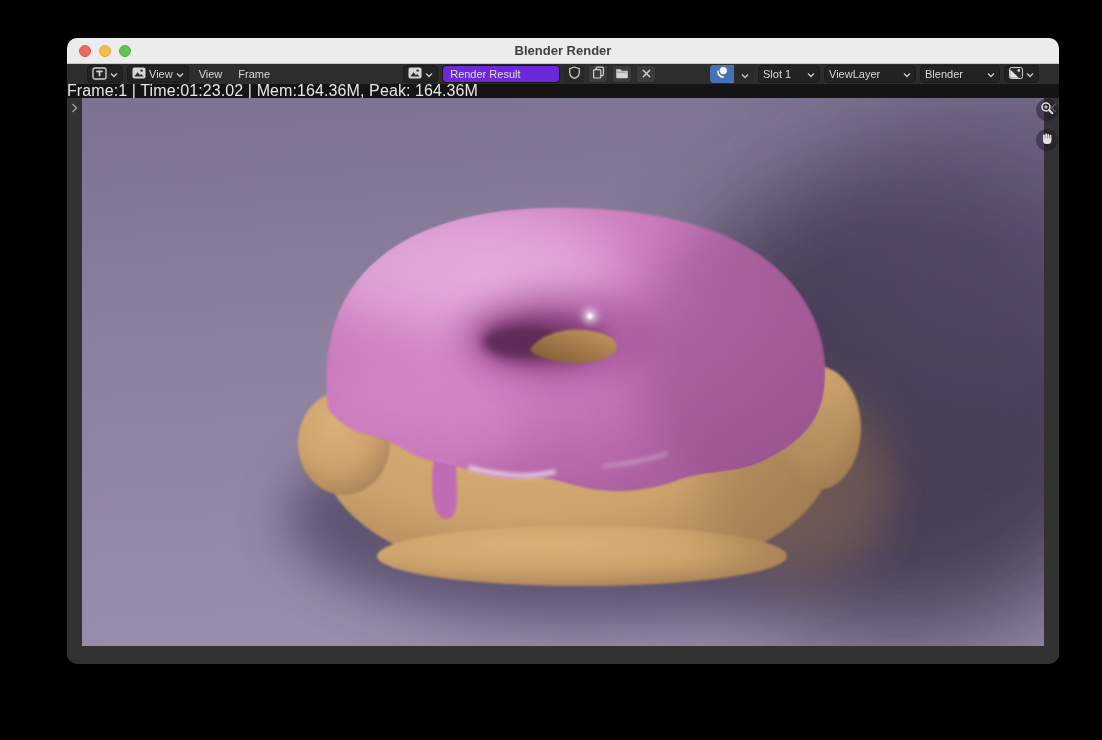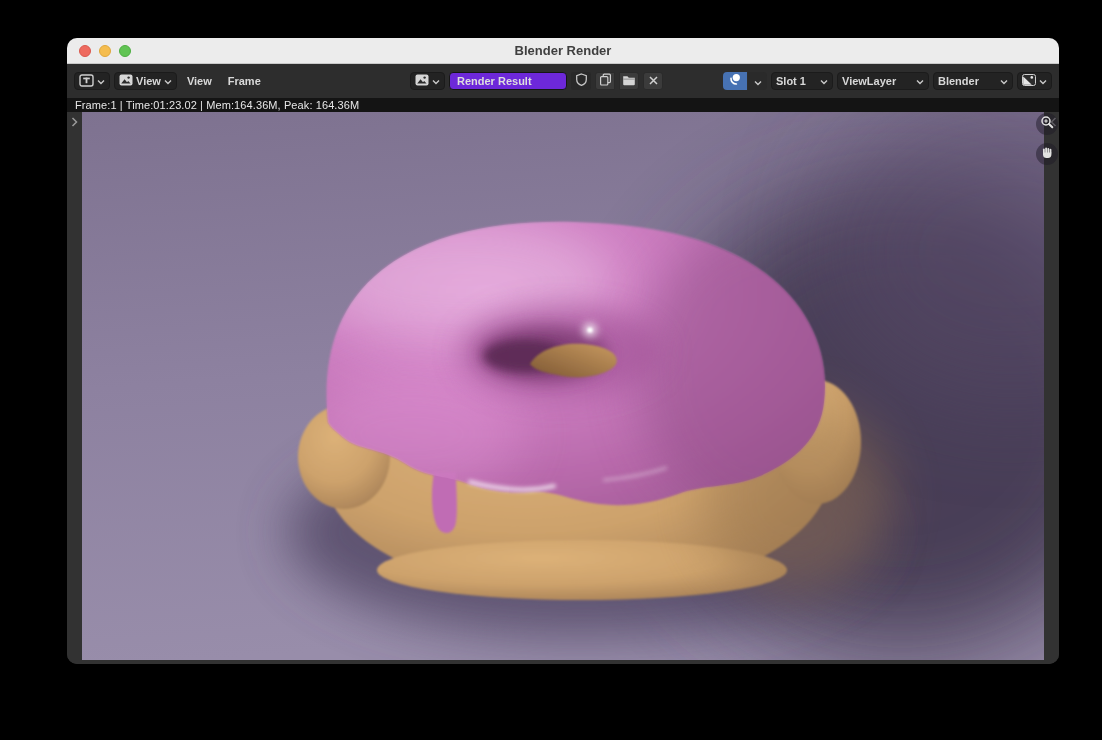--- a/index.html
+++ b/index.html
@@ -15,38 +15,38 @@
   
   .titlebar { position:relative; height:26px; background:#ececec; border-bottom:1px solid #c9c9c9; display:flex; align-items:center; }
   .lights { position:absolute; left:12px; top:0; height:26px; display:flex; align-items:center; gap:8px; }
   .light { width:12px; height:12px; border-radius:50%; }
   .light.red { background:#ee6a5f; border:0.5px solid #d9584e;}
   .light.yellow { background:#f5bd4f; border:0.5px solid #dfa73c;}
   .light.green { background:#61c454; border:0.5px solid #4eae42;}
   .win-title { flex:1; text-align:center; font-size:13px; font-weight:bold; color:#3f3f3f; }
 
   
-  .header { height:34px; background:#2d2d2d; display:flex; align-items:center; padding:0 7px; gap:4px;font-weight:bold; }
+  .header { height:20px; background:#2d2d2d; display:flex; align-items:center; padding:0 20px; gap:4px; }
   .hbtn { height:18px; display:flex; align-items:center; gap:3px; background:#232323; border:1px solid #1b1b1b; border-radius:4px; padding:0 4px; color:#d8d8d8; font-size:11px; }
   .menu-item { color:#d9d9d9; font-size:11px; padding:0 6px; height:18px; display:flex; align-items:center; border-radius:3px; }
   .spacer-a { flex-grow:2.6; } .spacer-b { flex-grow:1; }
   .name-field { width:118px; height:18px; background:#6d28d9; border:1px solid #161616; border-radius:4px; color:#dedede; font-size:11px; display:flex; align-items:center; padding:0 7px; }
   .icon-btn { width:20px; height:18px; display:flex; align-items:center; justify-content:center; border-radius:3px; }
   .icon-btn.flat { background:#282828; }
   .icon-btn.raised { background:#3b3b3b; border:1px solid #2a2a2a; }
   .joined-l { border-radius:3px 0 0 3px; border-right:none; }
   .joined-r { border-radius:0 3px 3px 0; }
   .pin-group { display:flex; }
   .pin-main { width:24px; height:18px; background:#4772b3; border-radius:4px 0 0 4px; display:flex; align-items:center; justify-content:center; }
   .pin-arrow { width:19px; height:18px; background:#2a2a2a; border-radius:0 4px 4px 0; margin-left:1px; display:flex; align-items:center; justify-content:center; }
   .dropdown { justify-content:space-between; }
   .dd-slot { width:62px; } .dd-layer { width:92px; } .dd-pass { width:80px; }
 
   
-  .statusbar { height:14px; background:#141414; color:#e6e6e6; font-size:11px; line-height:14px; padding-left:8px; letter-spacing:.1px; }
+  .statusbar { height:14px; background:#141414; color:#e6e6e6; font-size:16px; line-height:14px; letter-spacing:.1px; }
 
   
   .viewport { position:relative; height:560px; background:#323232; }
   .render-image { position:absolute; left:15px; top:0; width:962px; height:548px; overflow:hidden; background:#8b7f9c; }
   .edge-toggle { position:absolute; top:4px; width:10px; height:12px; display:flex; align-items:center; justify-content:center; }
   .edge-toggle.left { left:2px; } .edge-toggle.right { right:1px; }
   .nav-btn { position:absolute; width:22px; height:22px; border-radius:50%; background:rgba(30,26,38,.48); display:flex; align-items:center; justify-content:center; }
   .nav-zoom { top:1px; right:1px; } .nav-hand { top:31px; right:1px; }
 </style>
 </head>

